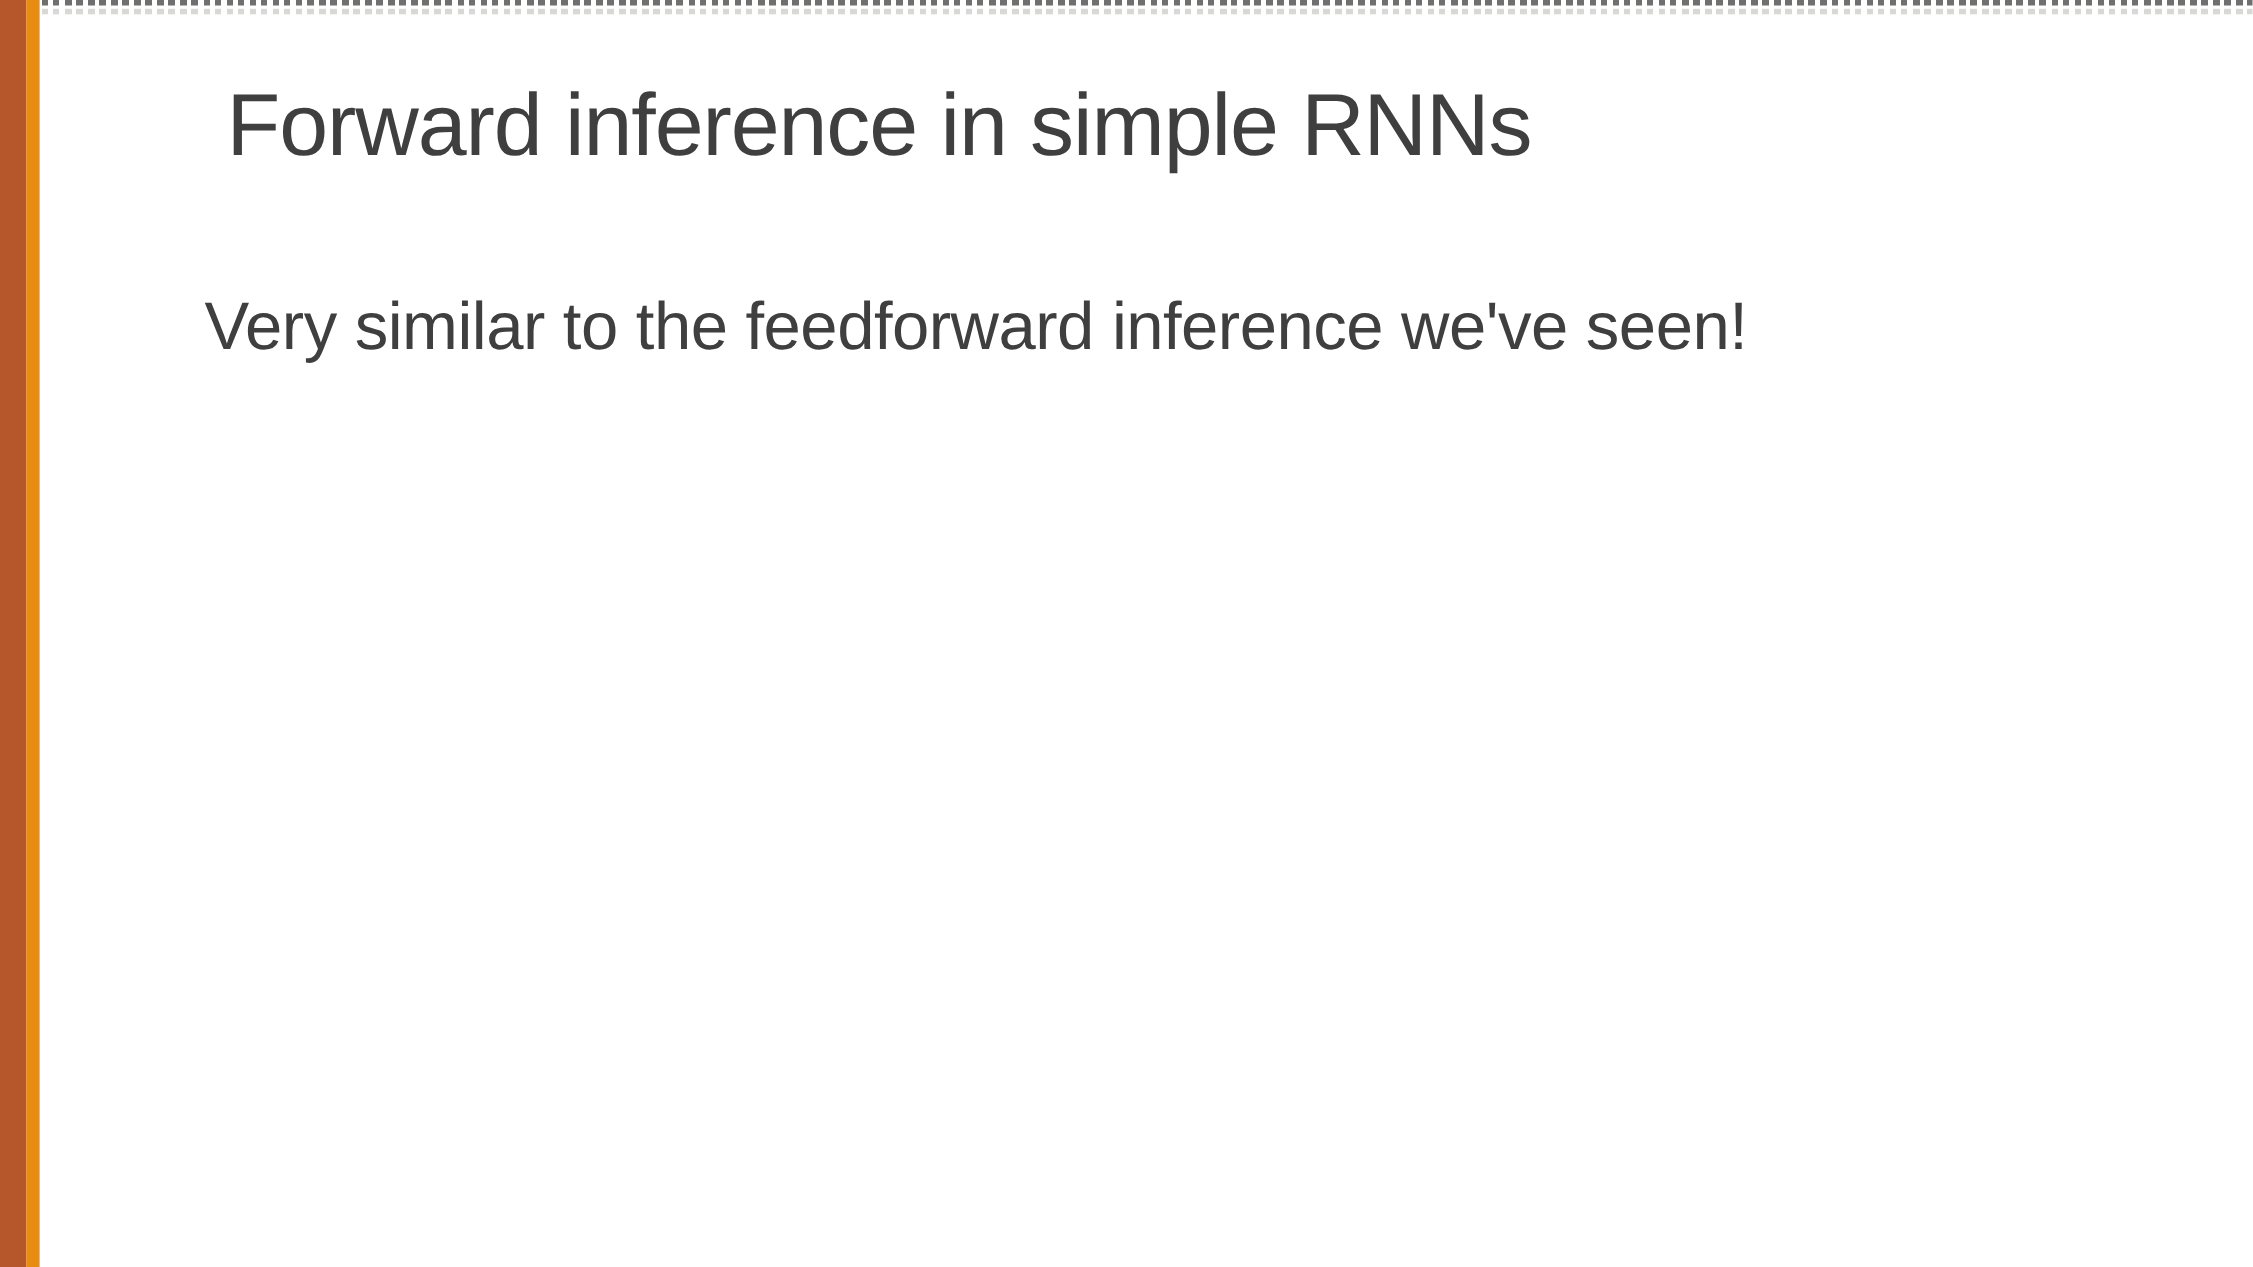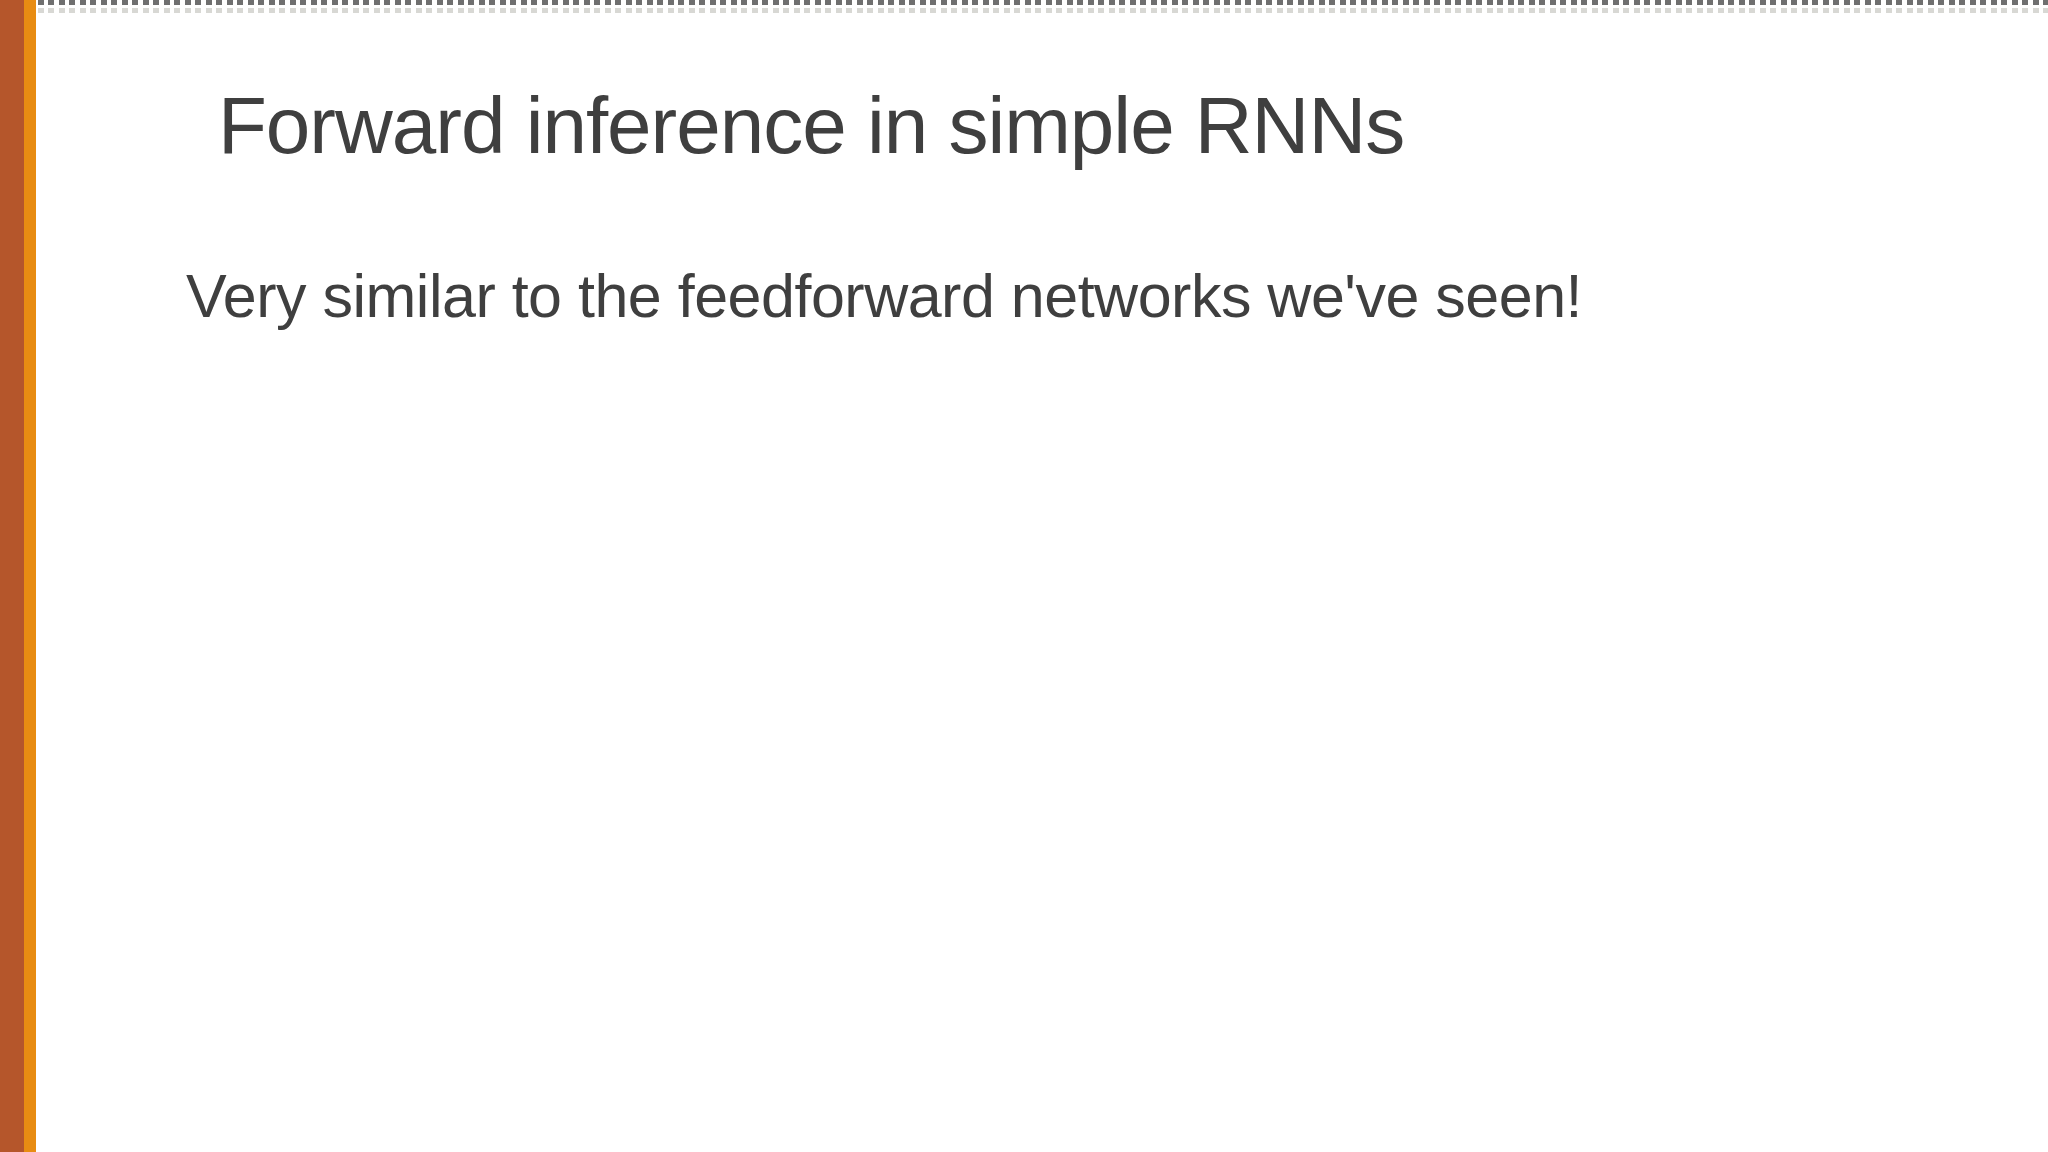--- a/index.html
+++ b/index.html
@@ -47,21 +47,21 @@
     background-image: repeating-linear-gradient(90deg,
       #d8d8d4 0px, #d8d8d4 6px,
       transparent 6px, transparent 10px,
       #d8d8d4 10px, #d8d8d4 16px,
       transparent 16px, transparent 21px);
   }
   .slide-title {
     position: absolute;
     left: 202px;
     top: 70px;
-    margin: 16px;
+    margin: 4px;
     font-size: 80px;
     font-weight: 400;
     letter-spacing: -1px;
     line-height: 1.0;
     color: var(--text, #3f3f3f);
     white-space: nowrap;
   }
   .slide-body {
     position: absolute;
     left: 186px;
@@ -81,15 +81,15 @@
 <div class="slide">
 
   <div class="top-dashes-row1"></div>
   <div class="top-dashes-row2"></div>
 
   <div class="bar-dark"></div>
   <div class="bar-orange"></div>
 
   <h1 class="slide-title">Forward inference in simple RNNs</h1>
 
-  <p class="slide-body">Very similar to the feedforward networks we've seen!</p>
+  <p class="slide-body">Very similar to the feedforward inference we've seen!</p>
 
 </div>
 
 </body></html>

